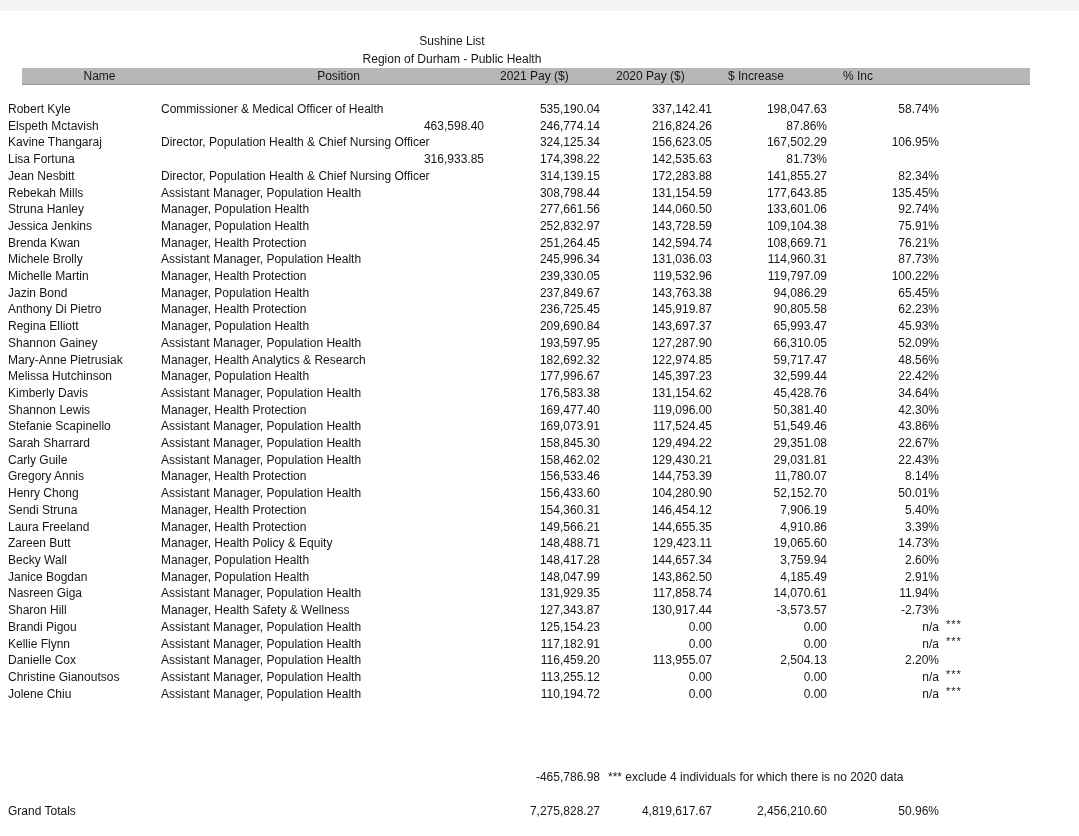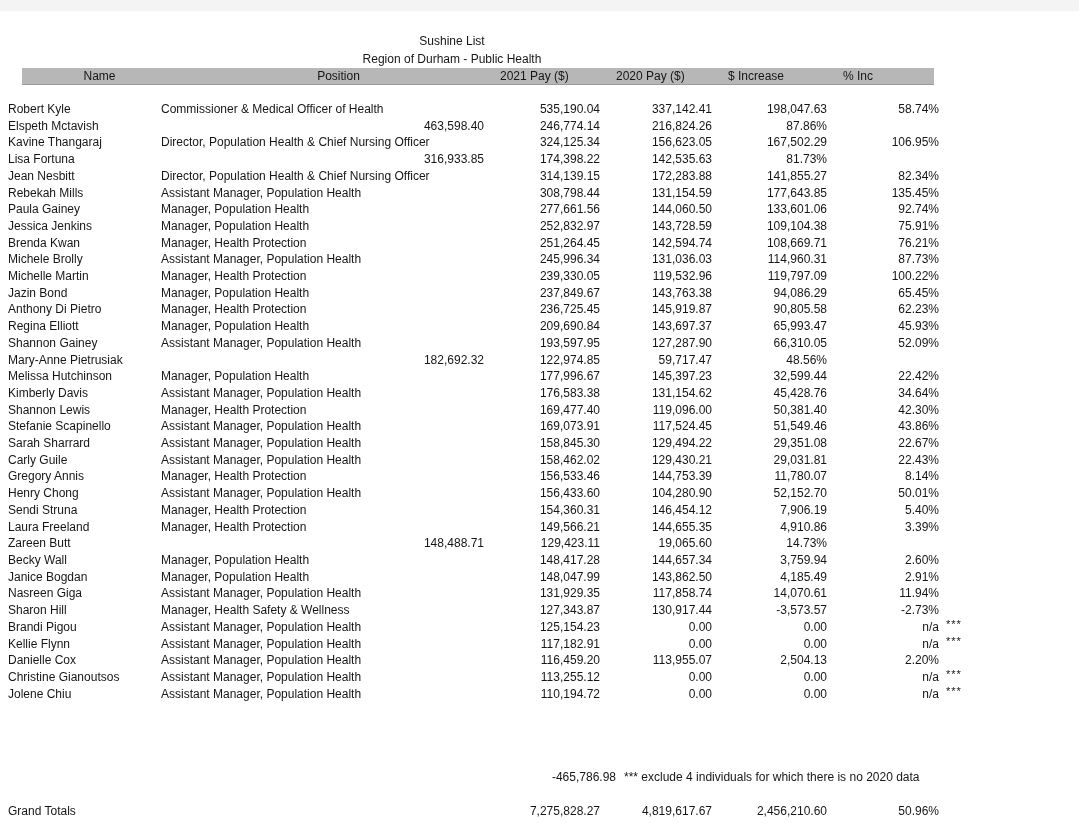--- a/index.html
+++ b/index.html
@@ -16,35 +16,35 @@
   .grid-row {
     display:grid;
     grid-template-columns:155px 323px 116px 112px 115px 112px 34px;
     padding-left:6px; font-size:12px; line-height:16.71px; white-space:nowrap;
   }
   .c1 { padding-left:2px; }
   .num { text-align:right; }
   .flag { font-size:11px; position:relative; top:-3px; padding-left:7px; letter-spacing:1px; }
 
   .hdr {
-    position:absolute; top:68px; left:22px; width:912px; height:17px;
+    position:absolute; top:68px; left:22px; width:1008px; height:17px;
     background:#b7b7b7; border-bottom:1px solid #9a9a9a;
     display:grid; grid-template-columns:155px 323px 116px 112px 115px 112px;
     font-size:12px; line-height:16px; padding-right:3px;
   }
   .hdr .hc { align-self:center; }
   .hdr .center { text-align:center; }
   .hdr .right { }
 
   .tbody { position:absolute; top:101px; left:0; width:1079px; }
 
   .subtotal-row { position:absolute; top:736px; left:0; width:1079px; }
   .pre { white-space:pre; }
 
-  .note-row { position:absolute; top:769px; left:0; width:1079px; padding-left:22px;
+  .note-row { position:absolute; top:769px; left:0; width:1079px; padding-left:6px;
               font-size:12px; line-height:16px; white-space:nowrap; }
   .note-num { display:inline-block; width:594px; text-align:right; }
   .note-text { padding-left:8px; }
 
   .grand-row { position:absolute; top:803px; left:0; width:1079px; }
 </style>
 </head>
 <body>
 
 <div class="page">
@@ -112,21 +112,21 @@
       <div class="grid-row">
       <div class="c1">Rebekah Mills</div>
       <div class="c2">Assistant Manager, Population Health</div>
       <div class="num">308,798.44</div>
       <div class="num">131,154.59</div>
       <div class="num">177,643.85</div>
       <div class="num">135.45%</div>
       <div class="flag"></div>
     </div>
       <div class="grid-row">
-      <div class="c1">Paula Gainey</div>
+      <div class="c1">Struna Hanley</div>
       <div class="c2">Manager, Population Health</div>
       <div class="num">277,661.56</div>
       <div class="num">144,060.50</div>
       <div class="num">133,601.06</div>
       <div class="num">92.74%</div>
       <div class="flag"></div>
     </div>
       <div class="grid-row">
       <div class="c1">Jessica Jenkins</div>
       <div class="c2">Manager, Population Health</div>
@@ -194,20 +194,21 @@
       <div class="c1">Shannon Gainey</div>
       <div class="c2">Assistant Manager, Population Health</div>
       <div class="num">193,597.95</div>
       <div class="num">127,287.90</div>
       <div class="num">66,310.05</div>
       <div class="num">52.09%</div>
       <div class="flag"></div>
     </div>
       <div class="grid-row">
       <div class="c1">Mary-Anne Pietrusiak</div>
+      <div class="c2">Manager, Health Analytics &amp; Research</div>
       <div class="num">182,692.32</div>
       <div class="num">122,974.85</div>
       <div class="num">59,717.47</div>
       <div class="num">48.56%</div>
       <div class="flag"></div>
     </div>
       <div class="grid-row">
       <div class="c1">Melissa Hutchinson</div>
       <div class="c2">Manager, Population Health</div>
       <div class="num">177,996.67</div>
@@ -292,20 +293,21 @@
       <div class="c1">Laura Freeland</div>
       <div class="c2">Manager, Health Protection</div>
       <div class="num">149,566.21</div>
       <div class="num">144,655.35</div>
       <div class="num">4,910.86</div>
       <div class="num">3.39%</div>
       <div class="flag"></div>
     </div>
       <div class="grid-row">
       <div class="c1">Zareen Butt</div>
+      <div class="c2">Manager, Health Policy &amp; Equity</div>
       <div class="num">148,488.71</div>
       <div class="num">129,423.11</div>
       <div class="num">19,065.60</div>
       <div class="num">14.73%</div>
       <div class="flag"></div>
     </div>
       <div class="grid-row">
       <div class="c1">Becky Wall</div>
       <div class="c2">Manager, Population Health</div>
       <div class="num">148,417.28</div>

